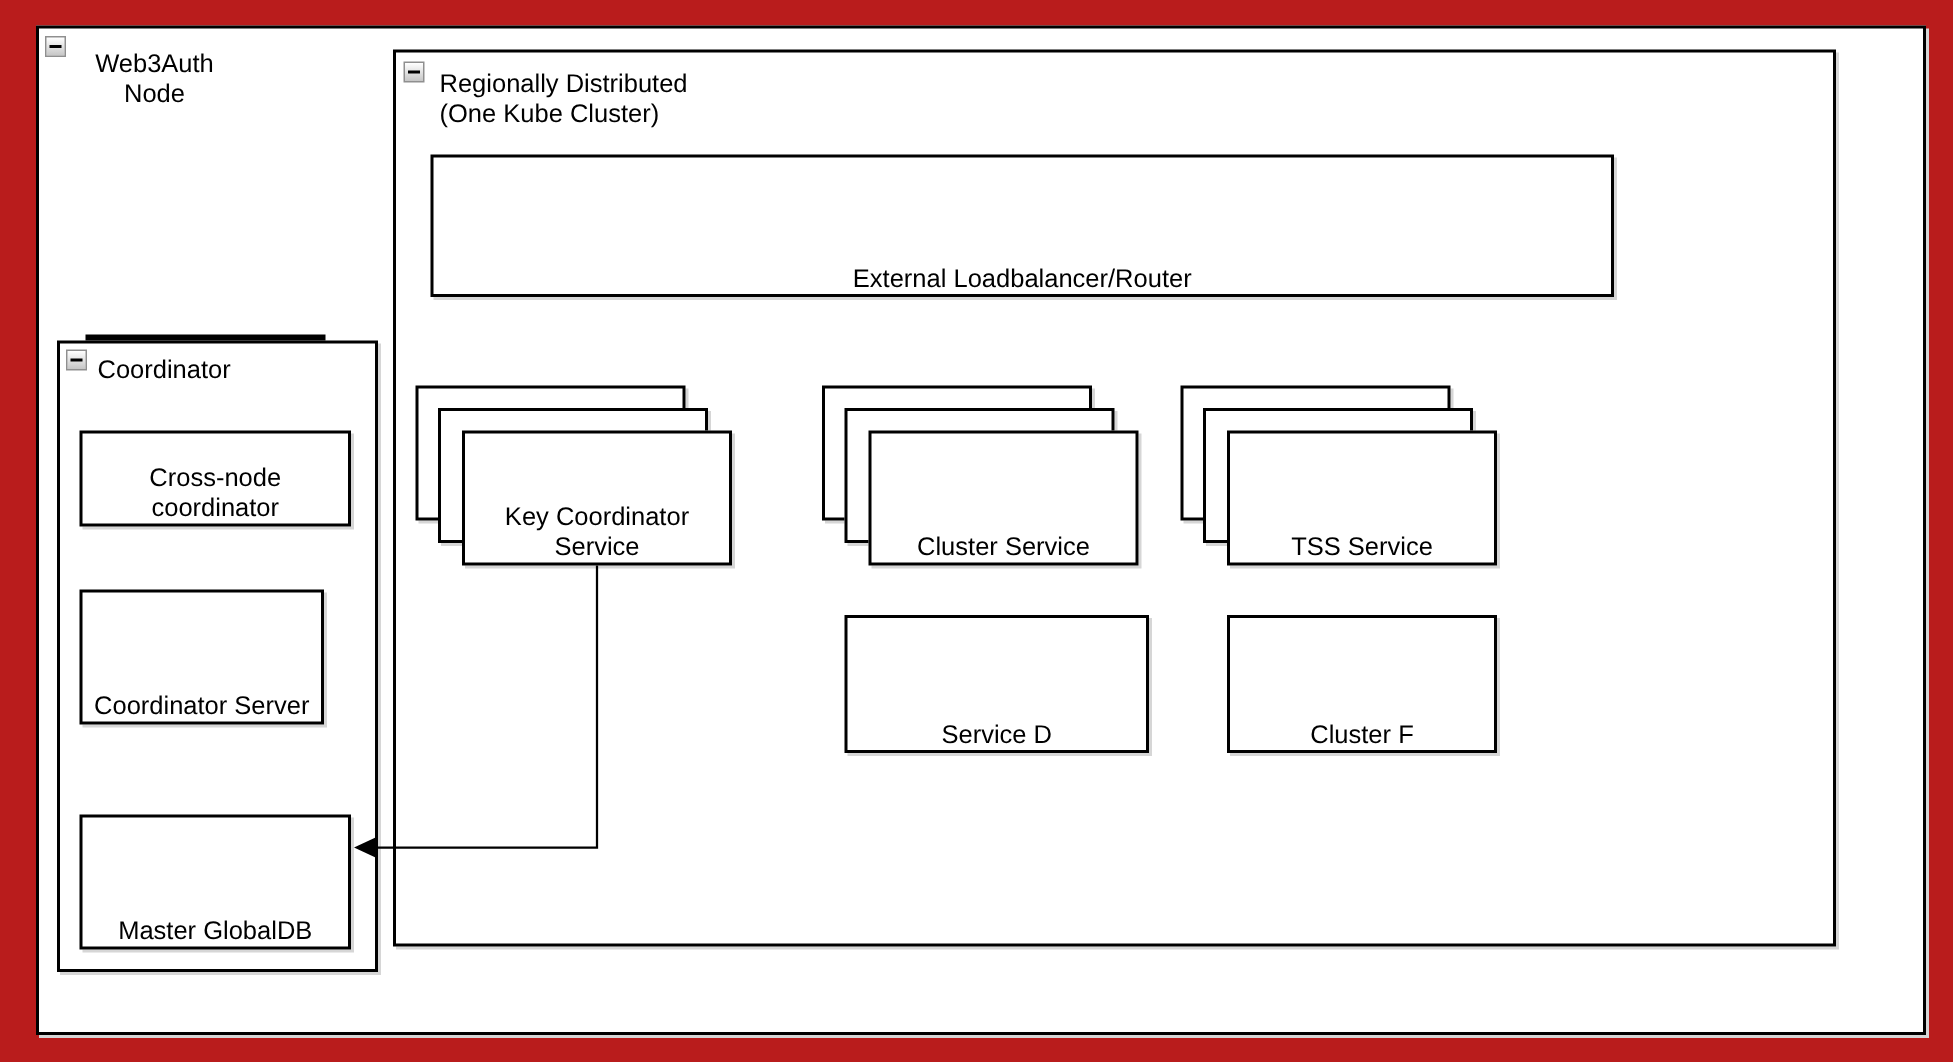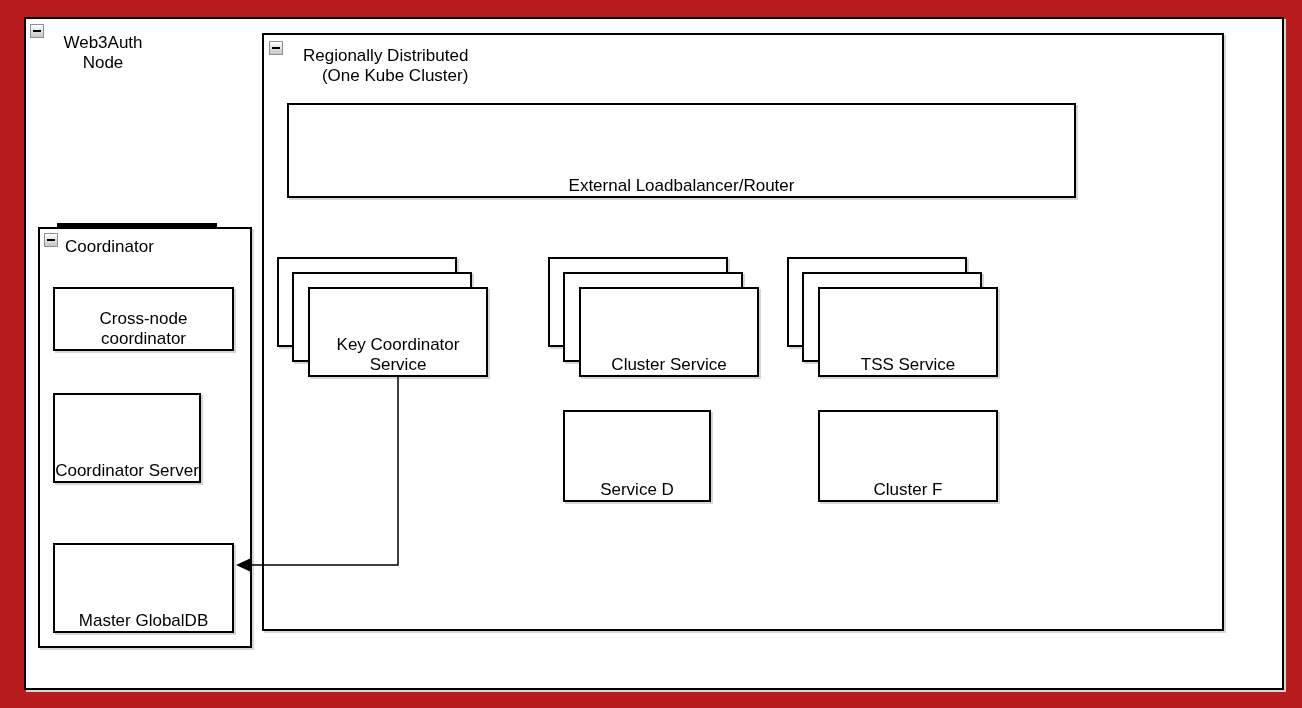--- a/index.html
+++ b/index.html
@@ -78,21 +78,21 @@
 
     <div class="group-label centered lbl" style="left:22px; top:14px; width:110px;">Web3Auth
 Node</div>
 
     <div class="box" style="left:236px; top:14px; width:962px; height:598px;">
 
       <div class="collapse" style="left:5px; top:6px;">
         <div class="bar"></div>
       </div>
 
-      <div class="group-label lbl" style="left:39px; top:11px;text-align:right;">Regionally Distributed
+      <div class="group-label lbl" style="left:29px; top:11px;">Regionally Distributed
 (One Kube Cluster)</div>
 
       <div class="box node" style="left:23px; top:68px; width:789px; height:95px;">
         <span class="lbl">External Loadbalancer/Router</span>
       </div>
 
       <div class="stack" style="left:13px; top:222px;">
         <div class="box sbox s0"></div>
         <div class="box sbox s1"></div>
         <div class="box sbox s2 node">
@@ -110,21 +110,21 @@
       </div>
 
       <div class="stack" style="left:523px; top:222px;">
         <div class="box sbox s0"></div>
         <div class="box sbox s1"></div>
         <div class="box sbox s2 node">
           <span class="lbl">TSS Service</span>
         </div>
       </div>
 
-      <div class="box node" style="left:299px; top:375px; width:148px; height:92px;">
+      <div class="box node" style="left:299px; top:375px; width:203px; height:92px;">
         <span class="lbl">Service D</span>
       </div>
 
       <div class="box node" style="left:554px; top:375px; width:180px; height:92px;">
         <span class="lbl">Cluster F</span>
       </div>
     </div>
 
     <div class="box" style="left:12px; top:208px; width:214px; height:421px;padding-left:36px;">
 
@@ -134,21 +134,21 @@
         <div class="bar"></div>
       </div>
 
       <div class="group-label" style="left:25px; top:8px;">Coordinator</div>
 
       <div class="box node" style="left:13px; top:58px; width:181px; height:64px;">
         <span class="lbl">Cross-node
 coordinator</span>
       </div>
 
-      <div class="box node" style="left:13px; top:164px; width:148px; height:90px;">
+      <div class="box node" style="left:13px; top:164px; width:163px; height:90px;">
         <span class="lbl">Coordinator Server</span>
       </div>
 
       <div class="box node" style="left:13px; top:314px; width:181px; height:90px;">
         <span class="lbl">Master GlobalDB</span>
       </div>
     </div>
   </div>
 
   <svg class="edges">

